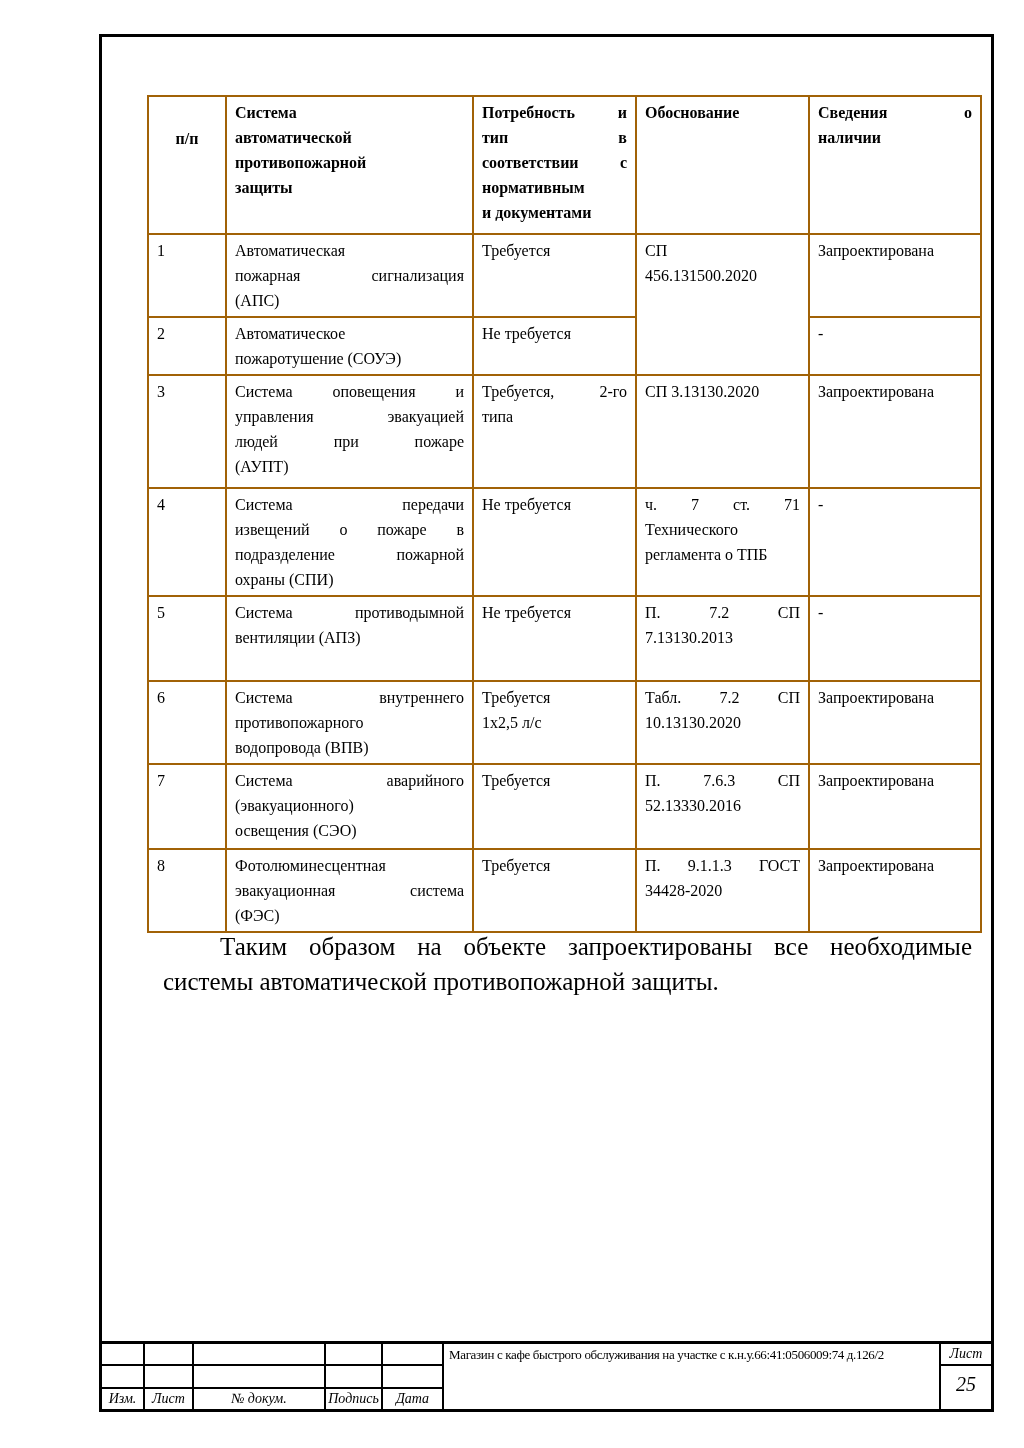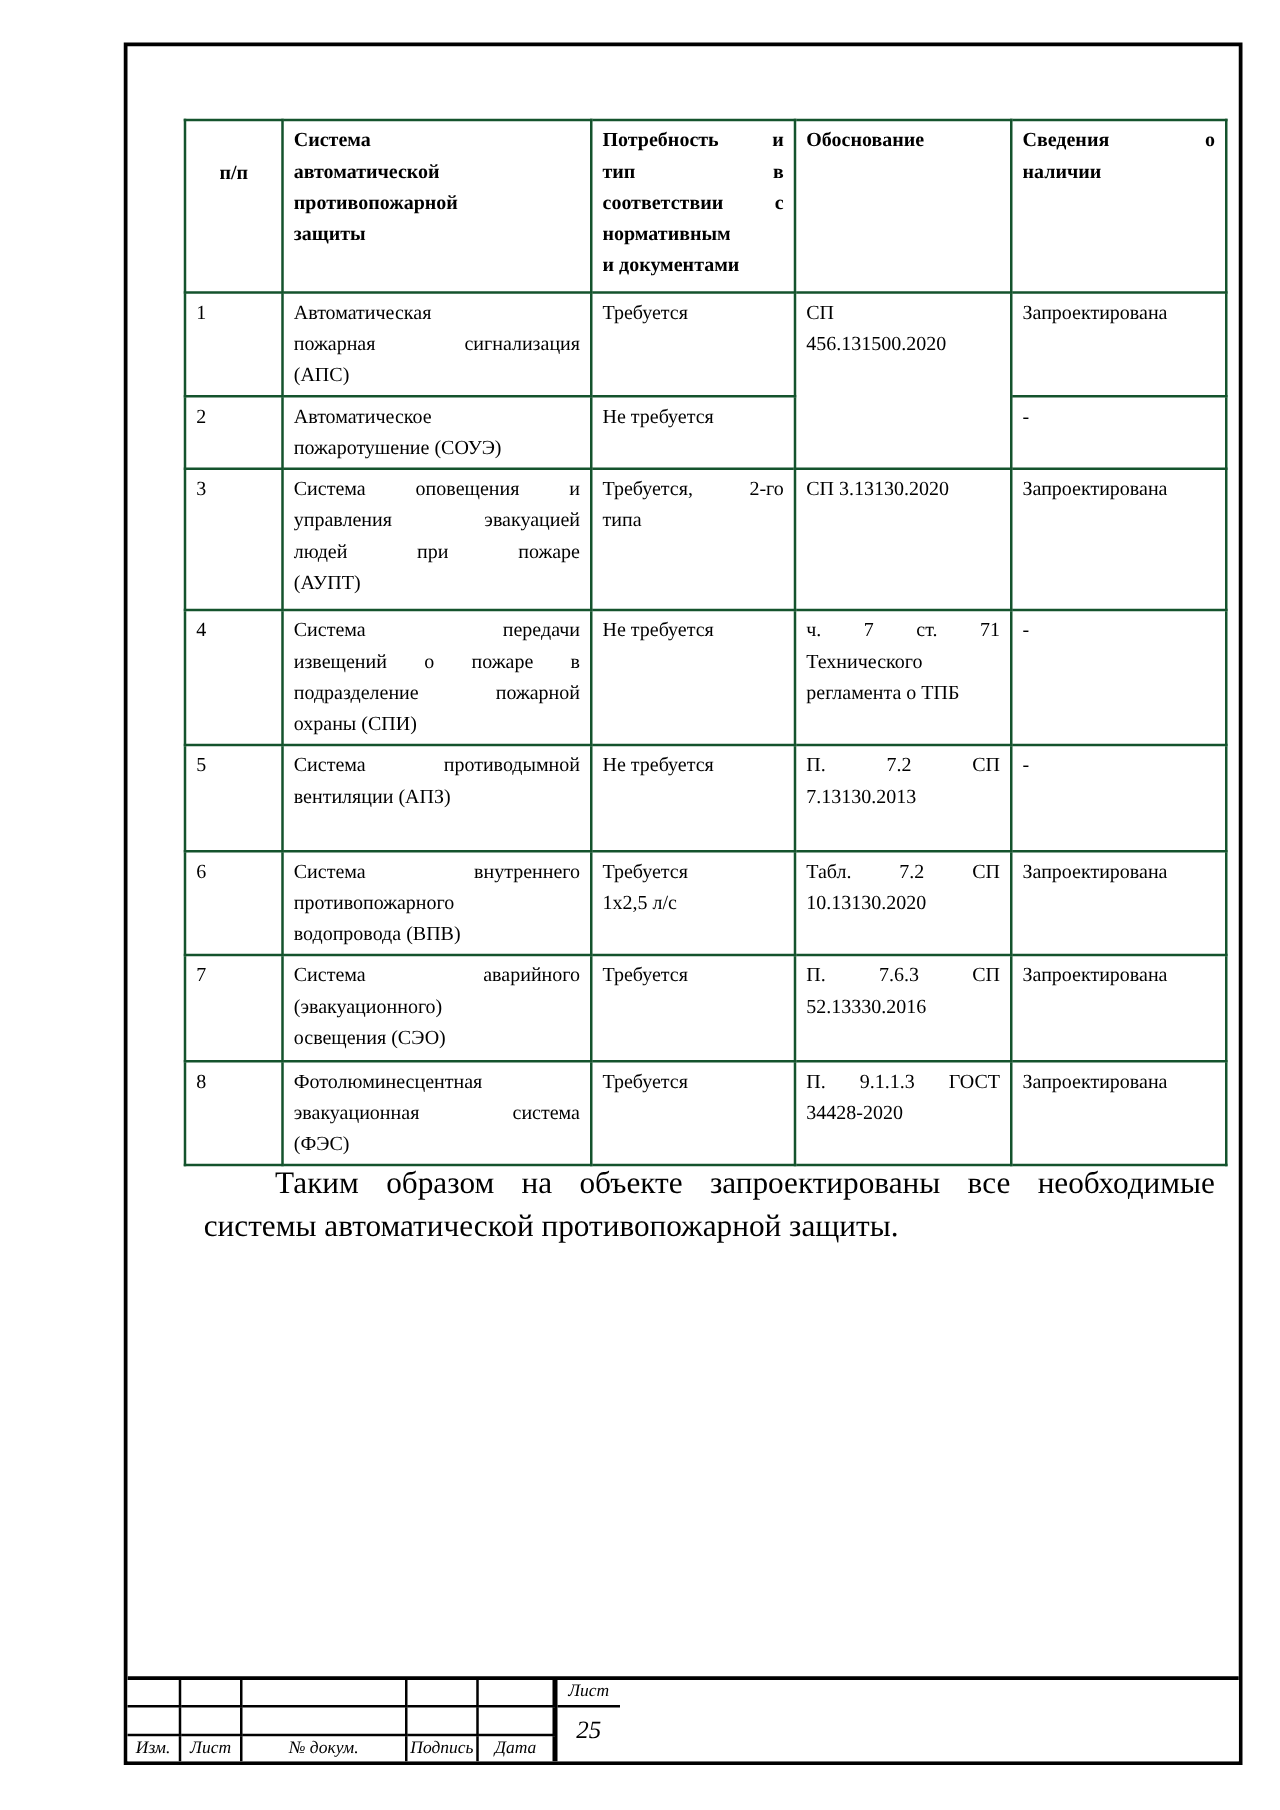--- a/index.html
+++ b/index.html
@@ -22,21 +22,21 @@
 
   
   .fire-table {
     position: absolute;
     left: 147px; top: 95px;
     width: 833px;
     border-collapse: collapse;
     table-layout: fixed;
   }
   .fire-table th, .fire-table td {
-    border: 2px solid #14532d;
+    border: 2px solid #a16207;
     vertical-align: top;
     padding: 3px 8px;
     font-size: 16px;
     line-height: 25px;
     text-align: left;
     font-weight: 400;
     overflow: hidden;
   }
   .fire-table th { font-weight: 700; }
   .fire-table th.h-num { padding-top: 29px; text-align: center; }
@@ -158,20 +158,23 @@
       </tr>
       <tr class="s3">
         <td>Изм.</td>
         <td>Лист</td>
         <td>№ докум.</td>
         <td>Подпись</td>
         <td>Дата</td>
       </tr>
     </tbody>
       </table>
+    <div class="stamp-mid">
+      <div class="ptitle">Магазин с кафе быстрого обслуживания на участке с к.н.у.66:41:0506009:74 д.126/2</div>
+    </div>
     <div class="stamp-right">
       <div class="slabel">Лист</div>
       <div class="snum">25</div>
     </div>
   </div>
 </div>
 
 <table class="fire-table">
   <colgroup>
     <col style="width:78px">

